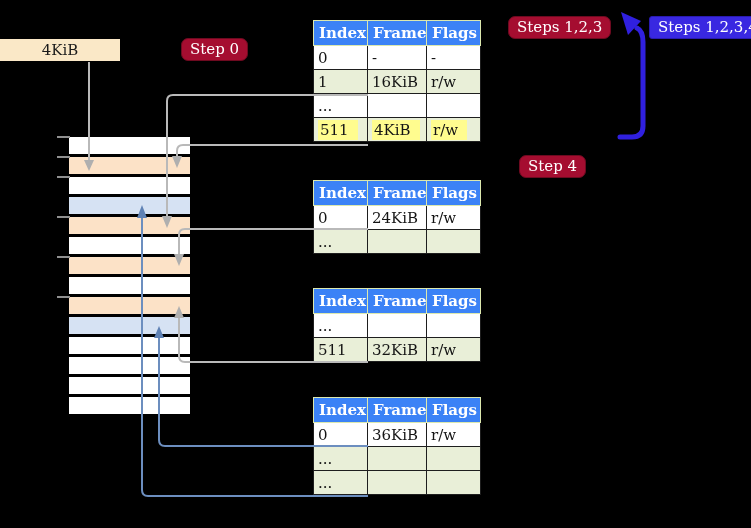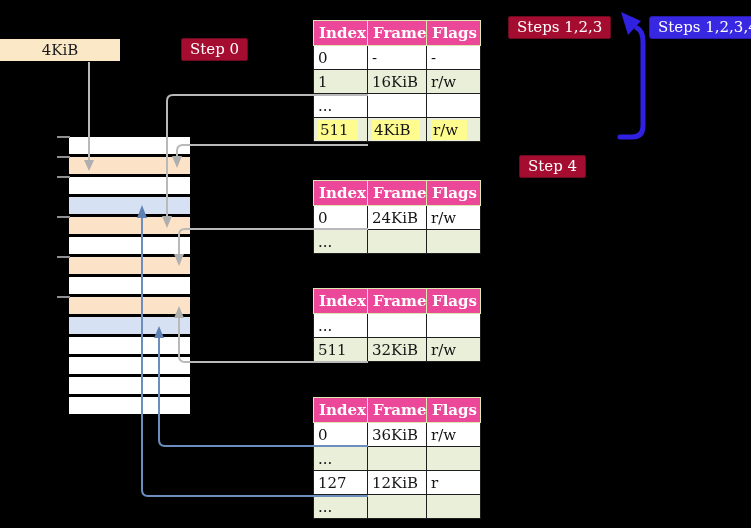--- a/index.html
+++ b/index.html
@@ -10,21 +10,21 @@
   .abs{position:absolute;}
 
   
   .mem-label{
     left:0;top:39px;width:120px;height:22px;background:#FAE8C7;color:#1a1a1a;
     font-size:15px;display:flex;align-items:center;justify-content:center;
   }
 
   
   .badge{
-    color:#fff;font-size:15px;padding:1px 8px 2px 8px;border-radius:2px;
+    color:#fff;font-size:15px;padding:1px 8px 2px 8px;border-radius:7px;
     white-space:nowrap;line-height:18px;
   }
   .badge-red{background:#A50D30;border:1px solid #6E0A20;}
   .badge-blue{background:#3928E1;border:1px solid #2A1BB0;border-radius:3px;}
   .badge-step0{left:181px;top:38px;}
   .badge-steps123{left:508px;top:16px;}
   .badge-steps1234{left:649px;top:16px;}
   .badge-step4{left:519px;top:155px;text-align:right;}
 
   
@@ -37,21 +37,21 @@
 
   
   table.pt{
     position:absolute;left:313px;width:167px;border-collapse:collapse;table-layout:fixed;
     border:1px solid #BDBDAD;
   }
   table.pt col.c-index{width:54px;}
   table.pt col.c-frame{width:59px;}
   table.pt col.c-flags{width:54px;}
   table.pt th{
-    background:#ec4899;color:#fff;font-weight:bold;font-size:15px;height:24px;
+    background:#3b82f6;color:#fff;font-weight:bold;font-size:15px;height:24px;
     border:1px solid #DCE8AE;text-align:left;padding:0 0 0 5px;
   }
   table.pt td{
     border:1px solid #1E1E1E;font-size:15px;color:#141414;height:23px;
     padding:0 0 0 4px;background:#fff;vertical-align:middle;
   }
   table.pt tr.shade td{background:#E9EFD8;}
   .hl{background:#FFFC8F;padding:1px 9px 1px 2px;}
   .t1{top:20px;}
   .t2{top:180px;}
@@ -201,25 +201,20 @@
   <tr data-name="table-row">
     <td data-name="table-cell">0</td>
     <td data-name="table-cell">36KiB</td>
     <td data-name="table-cell">r/w</td>
   </tr>
   <tr class="shade" data-name="table-row">
     <td data-name="table-cell">...</td>
     <td data-name="table-cell"></td>
     <td data-name="table-cell"></td>
   </tr>
-  <tr data-name="table-row">
-    <td data-name="table-cell">127</td>
-    <td data-name="table-cell">12KiB</td>
-    <td data-name="table-cell">r</td>
-  </tr>
   <tr class="shade" data-name="table-row">
     <td data-name="table-cell">...</td>
     <td data-name="table-cell"></td>
     <td data-name="table-cell"></td>
   </tr>
 </tbody>
   </table>
 
 <svg class="overlay" width="751" height="528" viewBox="0 0 751 528" data-name="connector-arrows-layer">
 

